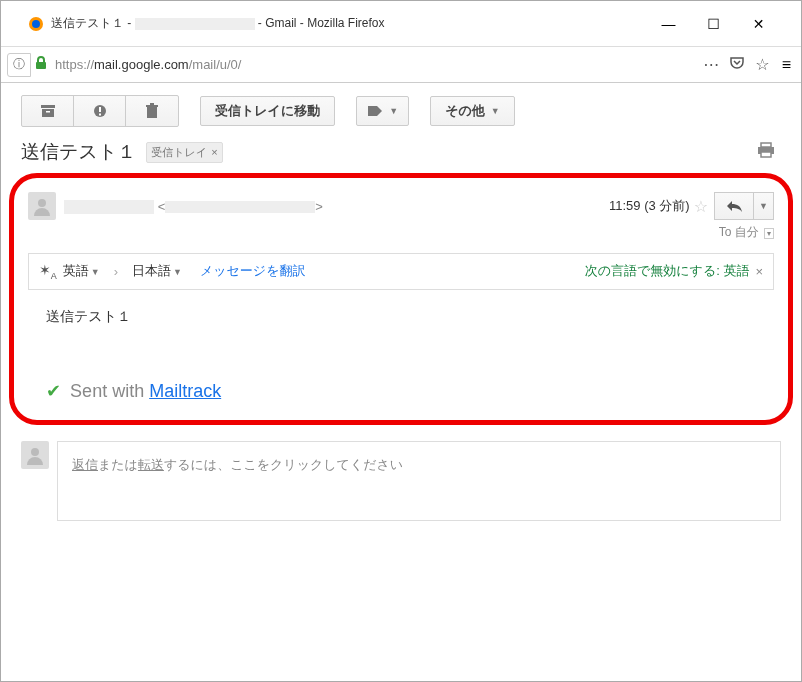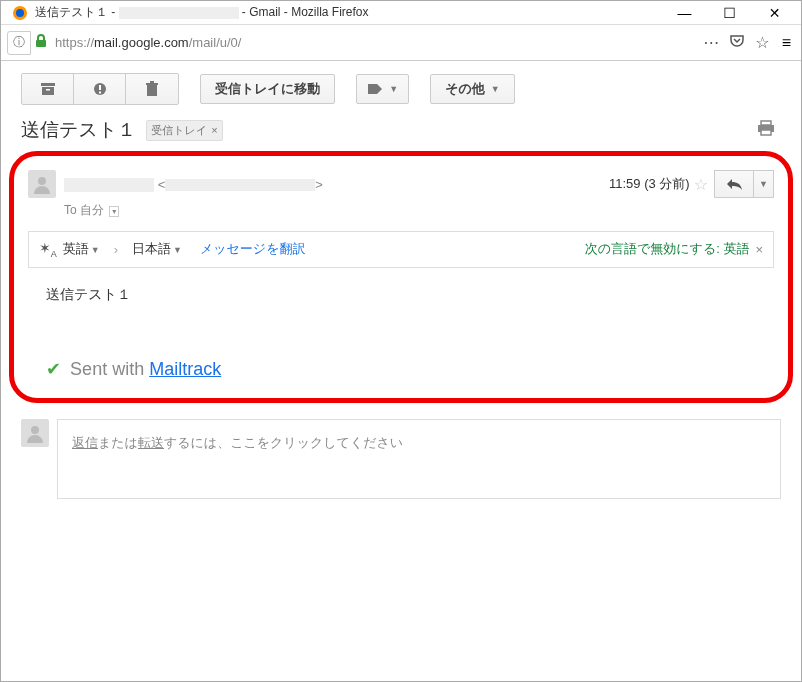--- a/index.html
+++ b/index.html
@@ -1,18 +1,18 @@
 <!DOCTYPE html>
 <html><head>
   <meta charset="utf-8">
   <style>
     * { margin: 0; padding: 0; box-sizing: border-box; font-family: Arial, sans-serif; }
     body { width: 802px; height: 682px; background: #fff; border: 1px solid #aaa; overflow: hidden; }
     
-    .titlebar { height: 24px; display: flex; align-items: center; padding: 0 4px; border-bottom: 1px solid #ddd; }
+    .titlebar { height: 46px; display: flex; align-items: center; padding: 0 20px; border-bottom: 1px solid #ddd; }
     .titlebar-icon { width: 18px; height: 18px; margin: 0 6px; display: flex; align-items: center; justify-content: center; }
     .titlebar-text { flex: 1; font-size: 12px; color: #333; }
     .titlebar-text .redacted { display: inline-block; width: 120px; height: 12px; background: #eee; vertical-align: middle; }
     .win-btns { display: flex; }
     .win-btn { width: 45px; height: 28px; display: flex; align-items: center; justify-content: center; cursor: pointer; font-size: 14px; }
     
     .urlbar { height: 36px; display: flex; align-items: center; padding: 0 6px; border-bottom: 1px solid #ccc; }
     .url-prefix { width: 24px; height: 24px; display: flex; align-items: center; justify-content: center; border: 1px solid #ccc; border-radius: 3px 0 0 3px; font-size: 12px; color: #777; }
     .lock { color: #3a9d3a; font-size: 14px; margin: 0 4px; }
     .url-text { flex: 1; font-size: 13px; color: #888; padding: 0 4px; }
@@ -40,21 +40,21 @@
     .sender-row { display: flex; align-items: center; padding: 6px 0 2px; }
     .avatar { width: 28px; height: 28px; background: #ddd; border-radius: 2px; display: flex; align-items: center; justify-content: center; color: #aaa; margin-right: 8px; font-size: 18px; }
     .sender-name { display: inline-block; width: 90px; height: 14px; background: #eee; vertical-align: middle; }
     .sender-email { color: #888; font-size: 13px; }
     .sender-email .redact { display: inline-block; width: 150px; height: 12px; background: #eee; vertical-align: middle; }
     .time { color: #333; font-size: 13px; margin-right: 4px; }
     .star { color: #ccc; font-size: 16px; cursor: pointer; margin-right: 6px; }
     .reply-btn { width: 40px; height: 28px; border: 1px solid #ccc; background: linear-gradient(#f9f9f9,#f1f1f1); display: flex; align-items: center; justify-content: center; cursor: pointer; color: #555; font-size: 16px; }
     .reply-more { width: 20px; height: 28px; border: 1px solid #ccc; border-left: none; background: linear-gradient(#f9f9f9,#f1f1f1); display: flex; align-items: center; justify-content: center; cursor: pointer; color: #777; font-size: 9px; }
     
-    .to-row { font-size: 12px; color: #888; padding: 2px 0 12px 36px; }
+    .to-row { font-size: 12px; color: #888; padding: 2px 0 12px 36px; text-align: right; }
     .to-row .caret { font-size: 8px; border: 1px solid #ccc; padding: 0 2px; margin-left: 2px; cursor: pointer; }
     
     .translate-bar { border: 1px solid #ddd; padding: 8px 10px; display: flex; align-items: center; font-size: 13px; margin-bottom: 12px; }
     .trans-icon { margin-right: 6px; color: #555; font-size: 14px; }
     .lang { color: #333; cursor: pointer; }
     .lang .caret { color: #777; font-size: 9px; margin-left: 2px; }
     .arrow { color: #aaa; margin: 0 14px; }
     .trans-link { color: #1a73e8; cursor: pointer; margin-left: 18px; }
     .trans-right { color: #15803d; cursor: pointer; }
     .trans-close { color: #888; margin-left: 6px; cursor: pointer; }

